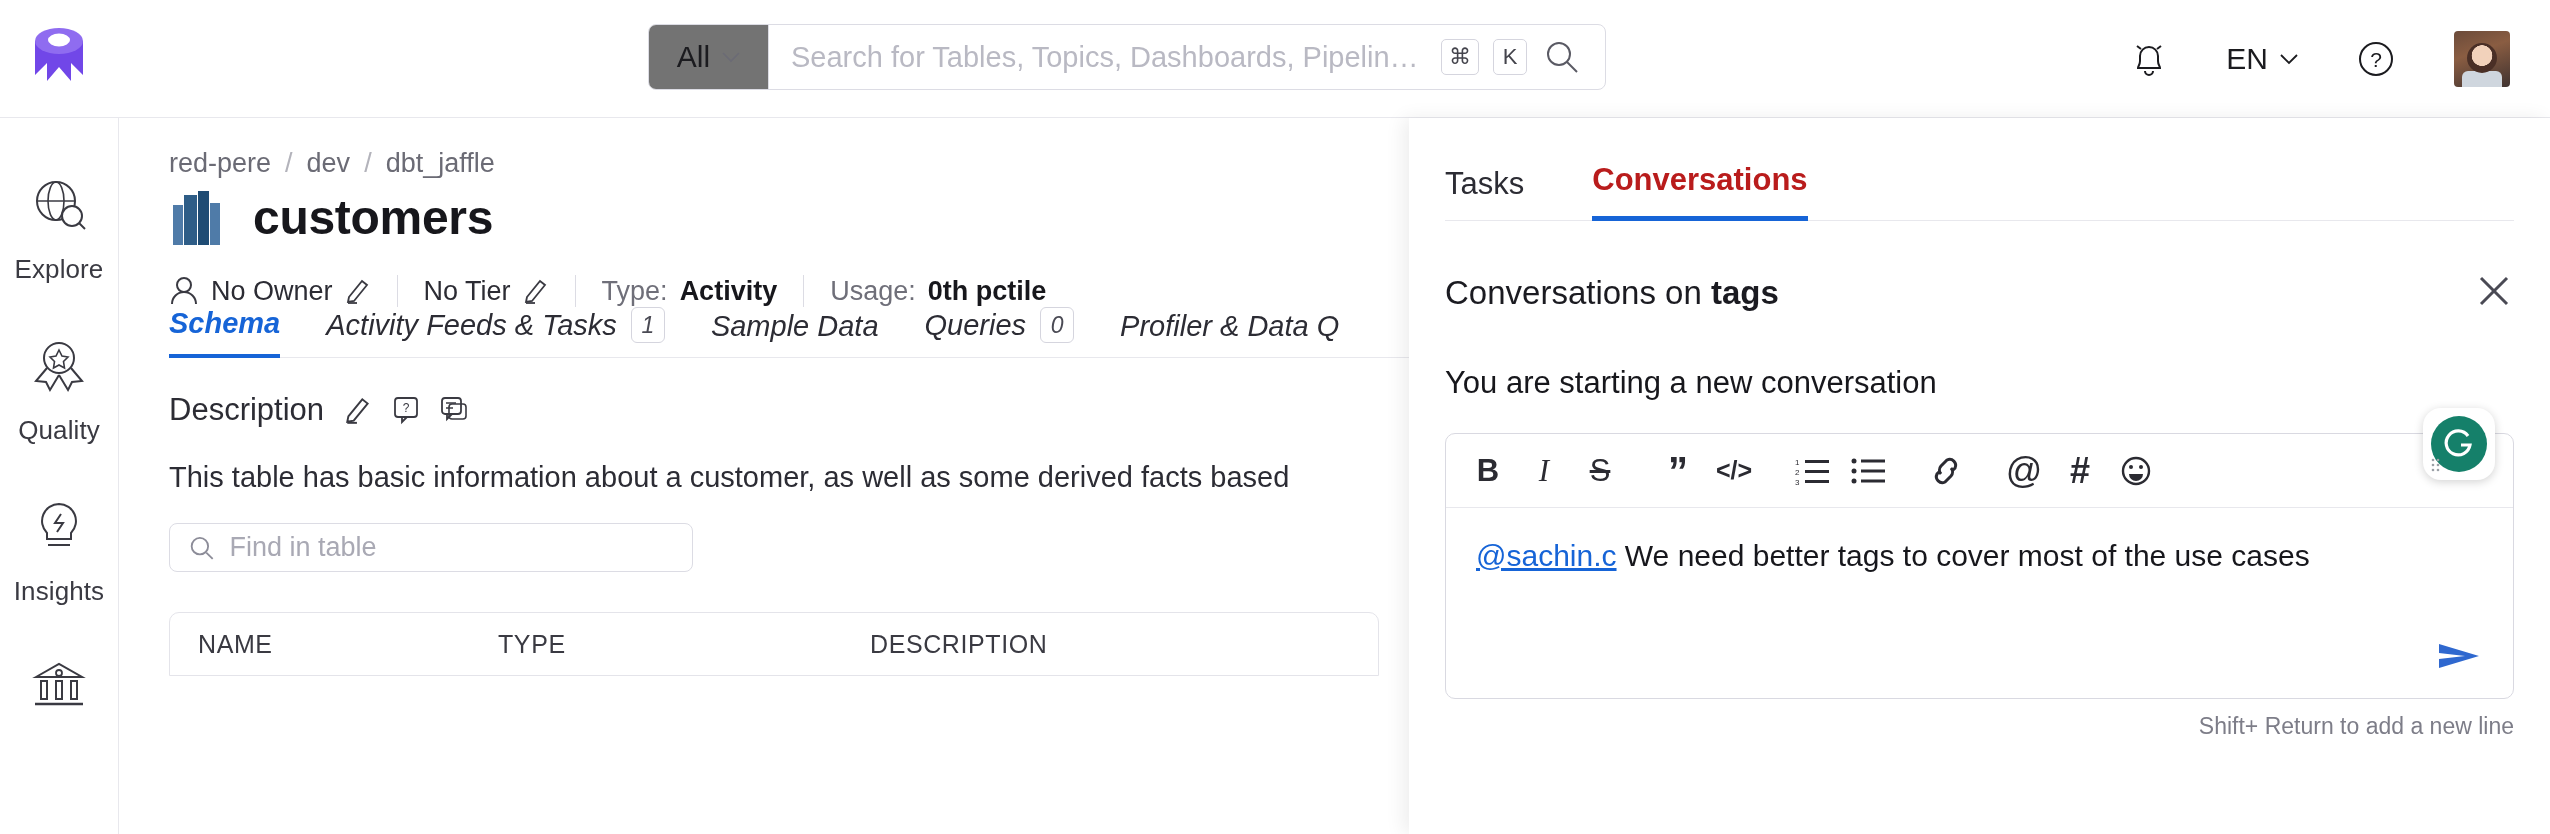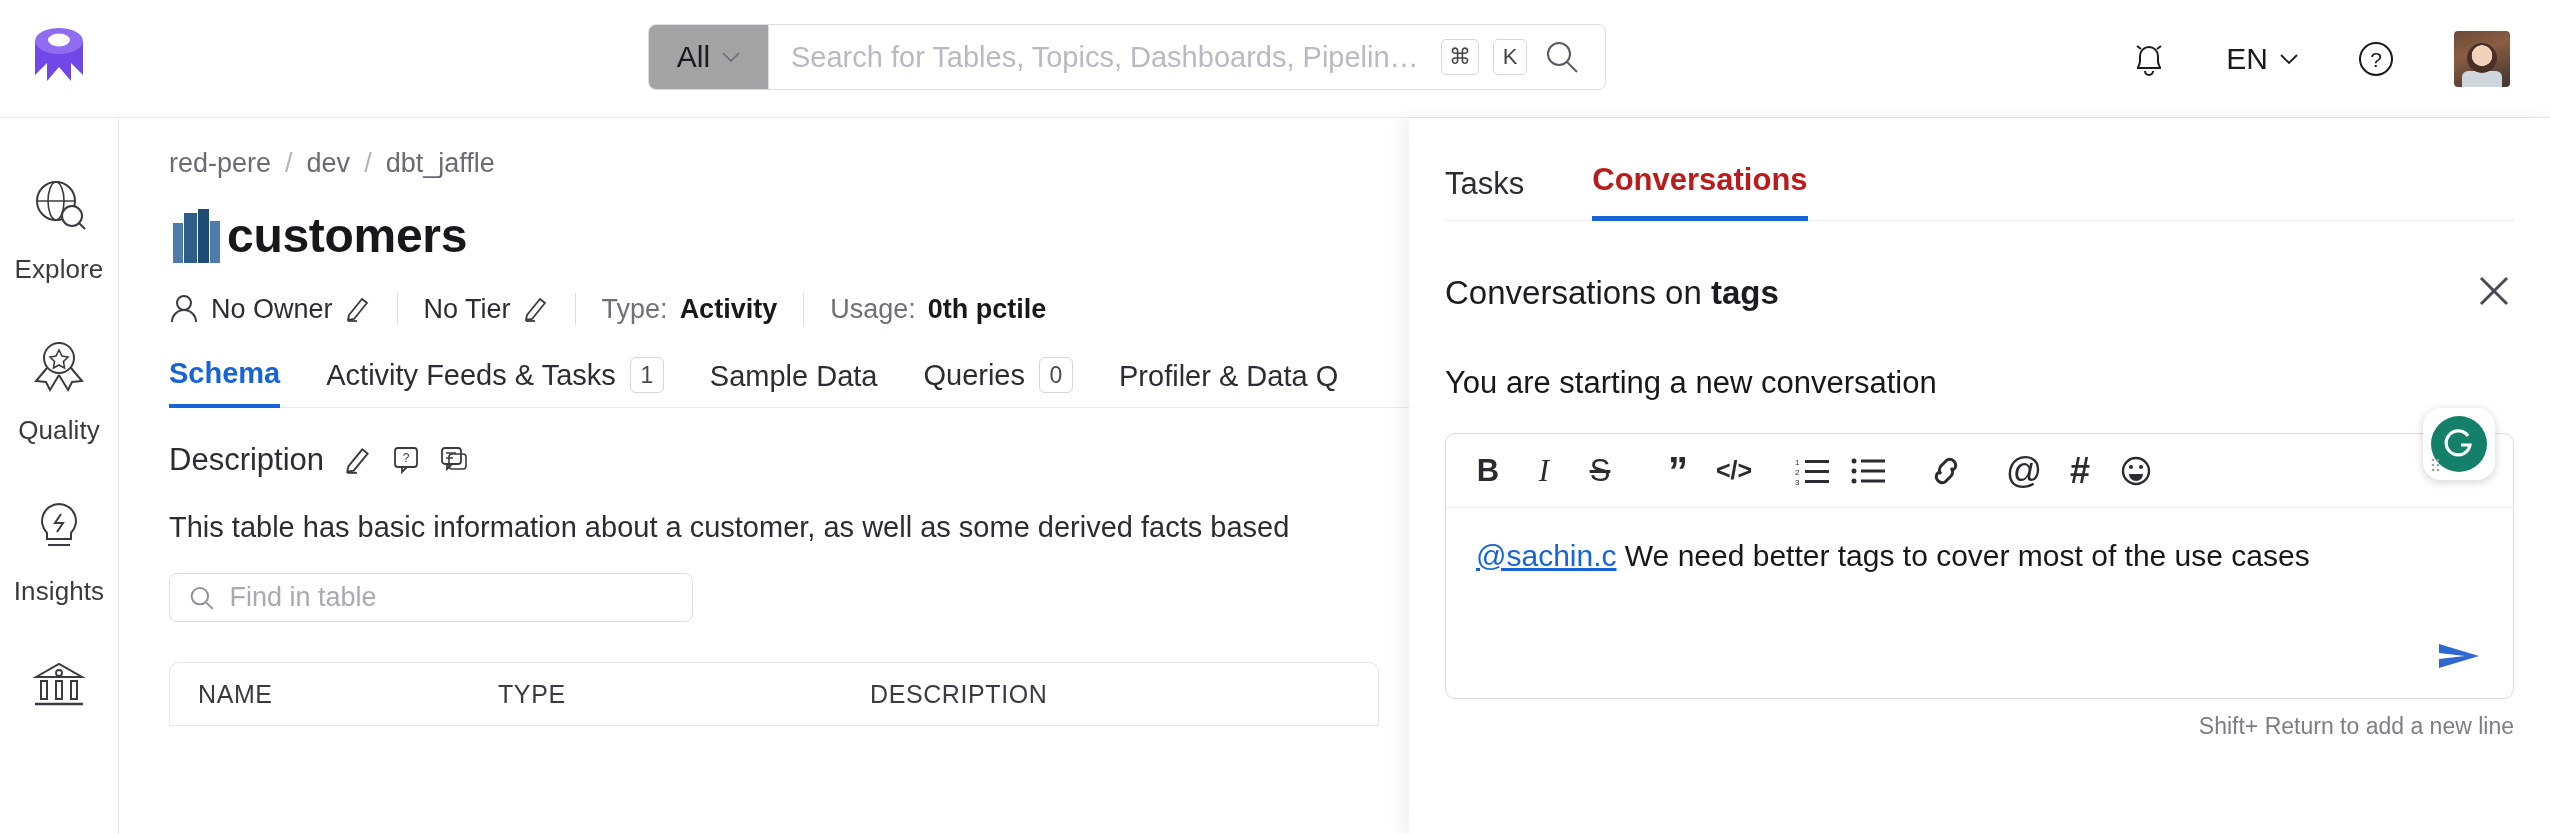--- a/index.html
+++ b/index.html
@@ -21,21 +21,21 @@
   .logo { width: 60px; height: 68px; display: block; }
 
   .search-group {
     position: absolute; left: 648px; top: 24px;
     width: 958px; height: 66px;
     display: flex; align-items: stretch;
     border: 1px solid #dcdce4; border-radius: 8px; overflow: hidden;
     background: #fff;
   }
   .search-scope {
-    width: 120px; background: #a3a3a3; border-right: 1px solid #dcdce4;
+    width: 120px; background: #737373; border-right: 1px solid #dcdce4;
     display: flex; align-items: center; justify-content: center; gap: 12px;
     font-size: 30px; color: #1b1b1f; cursor: pointer;
   }
   .chev { width: 18px; height: 11px; display: block; }
   .search-field {
     flex: 1; display: flex; align-items: center; padding: 0 22px; gap: 14px;
   }
   .search-input {
     flex: 1; border: 0; outline: none; font-size: 29px; color: #2b2b32;
     font-family: "Liberation Sans", sans-serif; background: transparent;
@@ -84,32 +84,32 @@
 
   
   .main {
     position: absolute; left: 119px; top: 118px; width: 1291px; height: 716px;
     background: #fff; padding: 30px 0 0 50px; overflow: hidden;
   }
   .breadcrumb { display: flex; align-items: center; gap: 14px; font-size: 27px; color: #6b6b75; }
   .breadcrumb span { cursor: pointer; }
   .bc-sep { color: #b3b3bb; }
 
-  .title-row { display: flex; align-items: center; margin-top: 28px; }
+  .title-row { display: flex; align-items: center; gap: 26px; margin-top: 10px; }
   .tbl-icon { width: 58px; height: 56px; display: block; }
   .page-title { font-size: 48px; font-weight: bold; color: #17171c; letter-spacing: -.3px; }
 
   .meta-row { display: flex; align-items: center; margin-top: 30px; font-size: 27px; color: #2c2c34; }
   .meta-item { display: flex; align-items: center; gap: 12px; text-align: right; }
   .meta-dim { color: #6f6f79; }
   .meta-strong { font-weight: bold; color: #17171c; }
   .meta-div { width: 1px; height: 32px; background: #dcdce4; margin: 0 26px; }
   .icon-btn { cursor: pointer; display: inline-flex; }
 
-  .tabs { display: flex; align-items: flex-end; gap: 46px; margin-top: 32px; border-bottom: 1px solid #e8e8ed; padding-right: 40px; }
+  .tabs { display: flex; align-items: flex-end; gap: 46px; border-bottom: 1px solid #e8e8ed; padding-right: 40px; font-style: italic; }
   .tab { display: flex; align-items: center; gap: 14px; padding-bottom: 14px; font-size: 29px; color: #2c2c34; cursor: pointer; white-space: nowrap; }
   .tab.active { color: #1664d7; font-weight: bold; border-bottom: 4px solid #1664d7; margin-bottom: -1px; }
   .tab-count {
     min-width: 34px; height: 36px; border: 1px solid #d5d5de; border-radius: 6px;
     display: flex; align-items: center; justify-content: center; font-size: 23px; color: #4a4a54; padding: 0 8px;
   }
 
   .desc-head { display: flex; align-items: center; gap: 20px; margin-top: 34px; }
   .desc-title { font-size: 31px; color: #2c2c34; }
   .desc-body { font-size: 29px; color: #2c2c34; margin-top: 30px; line-height: 1.35; white-space: nowrap; }

